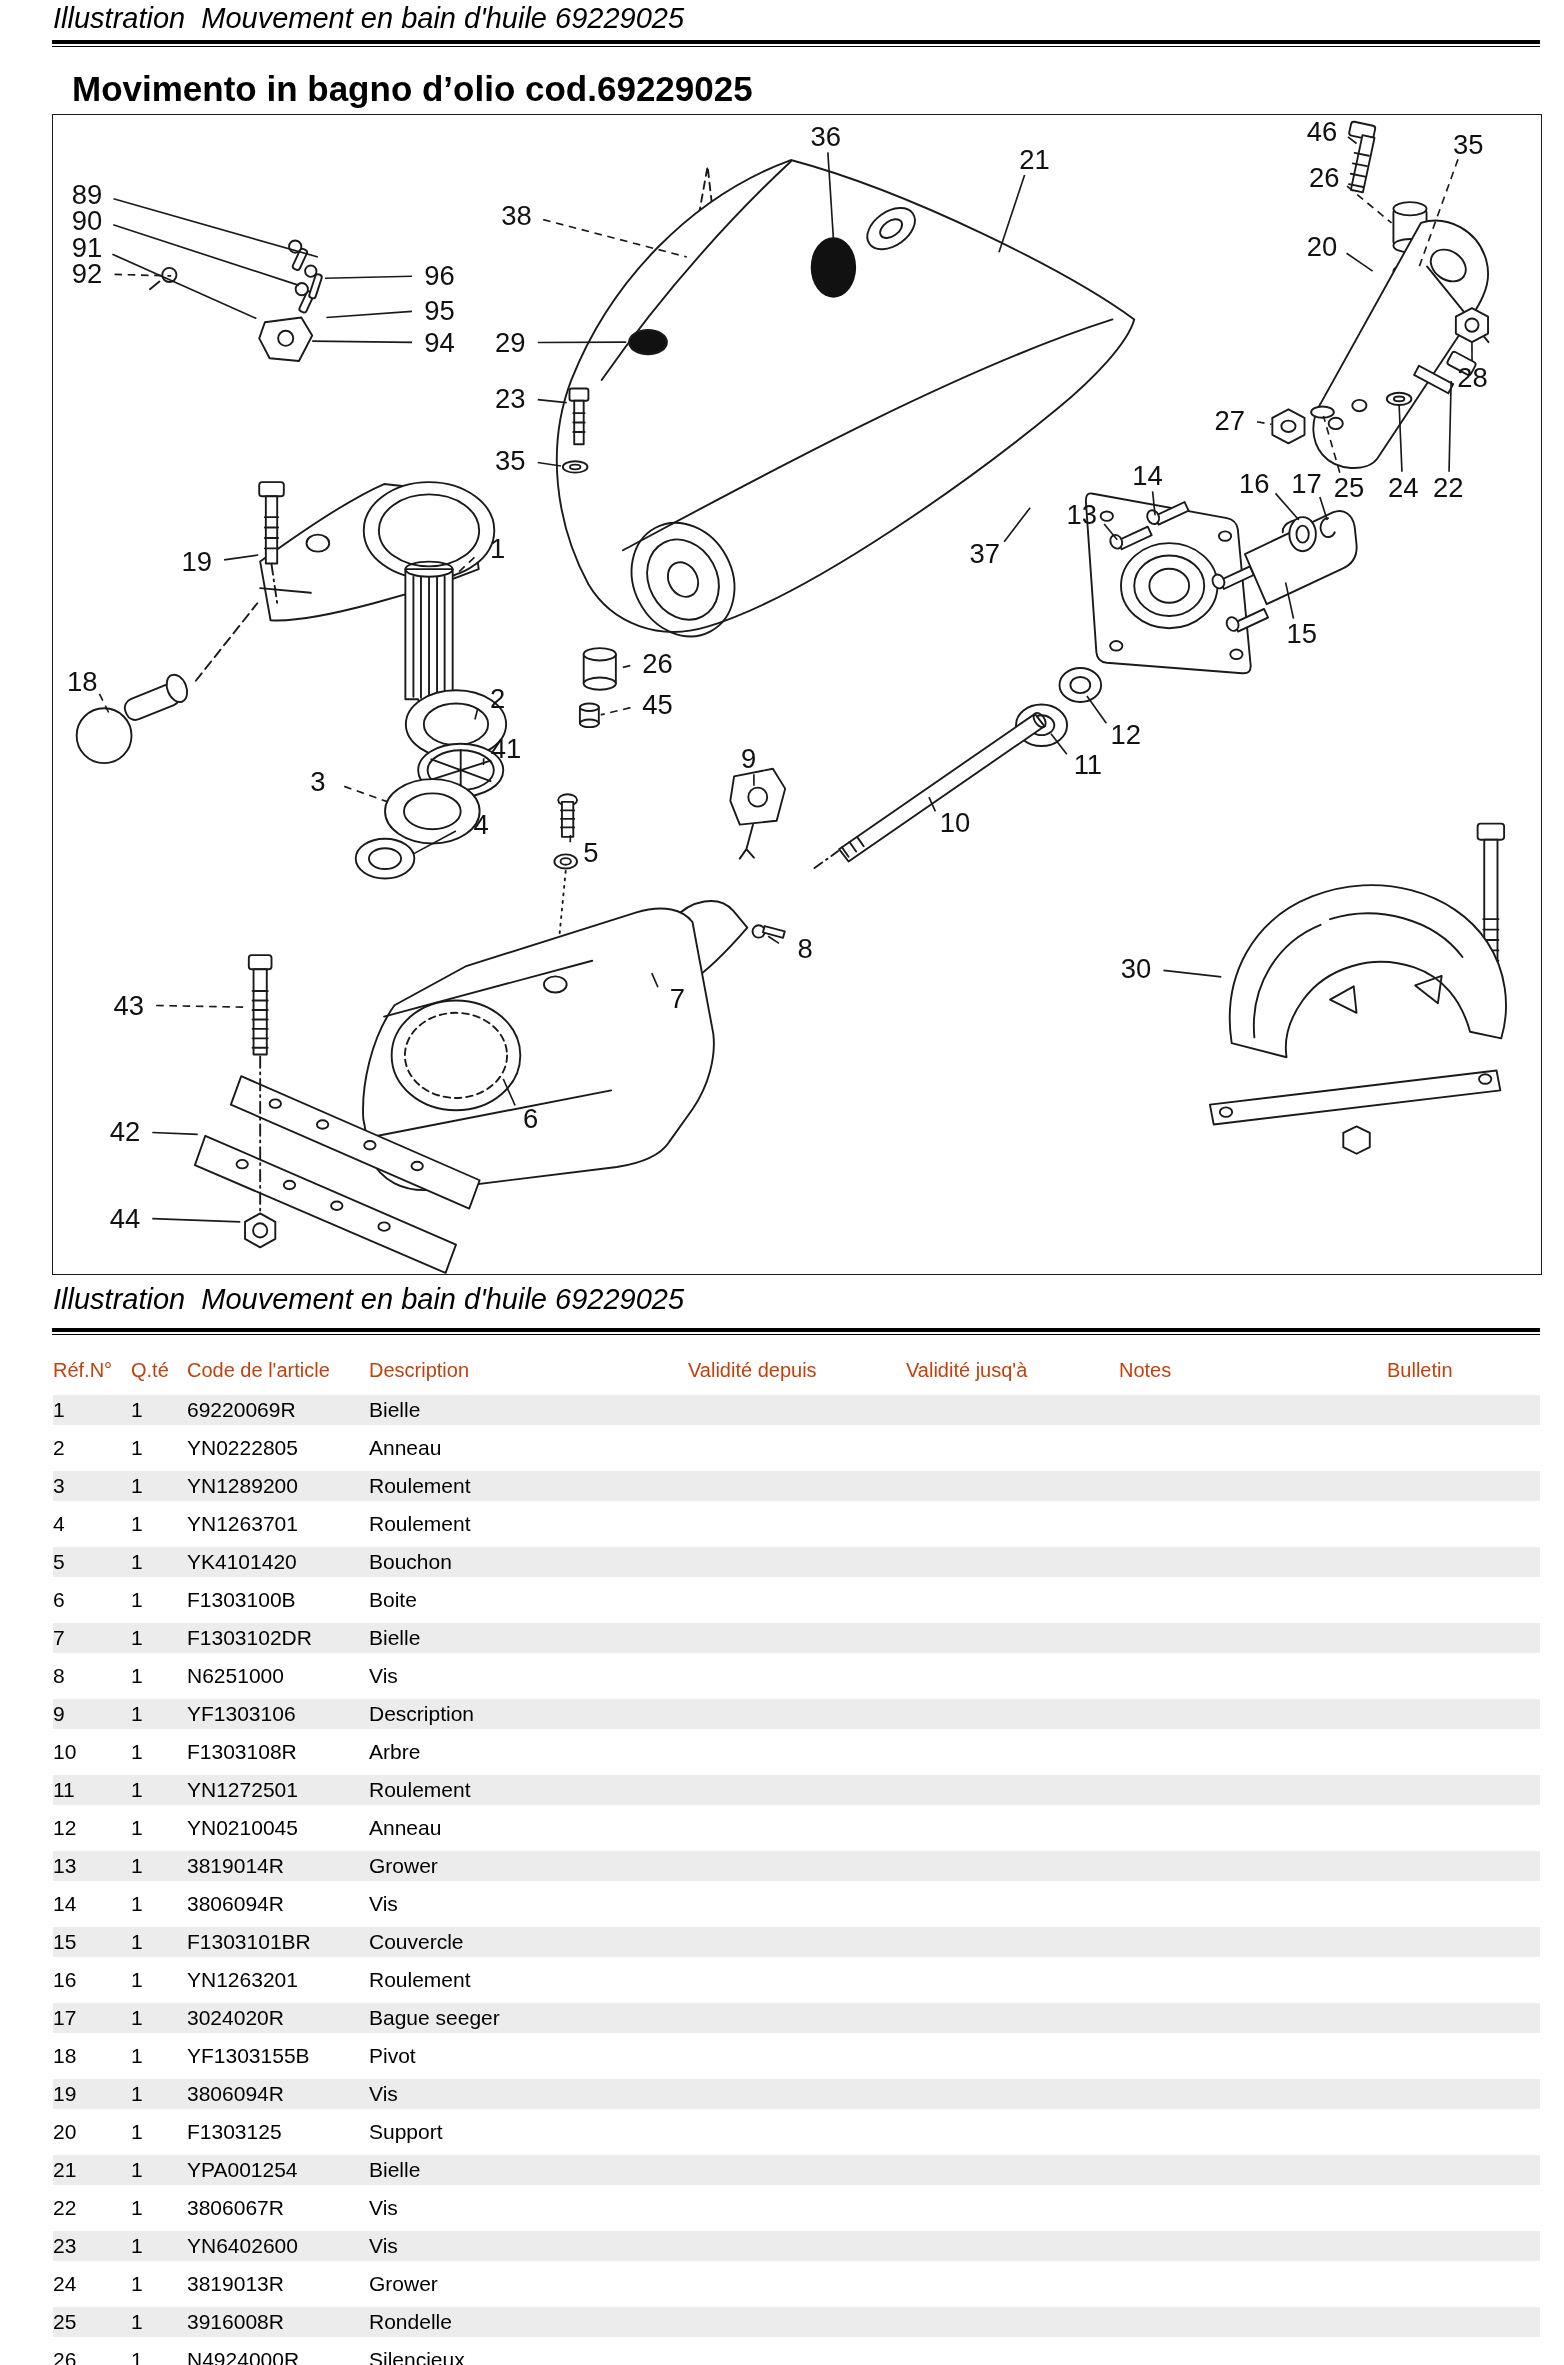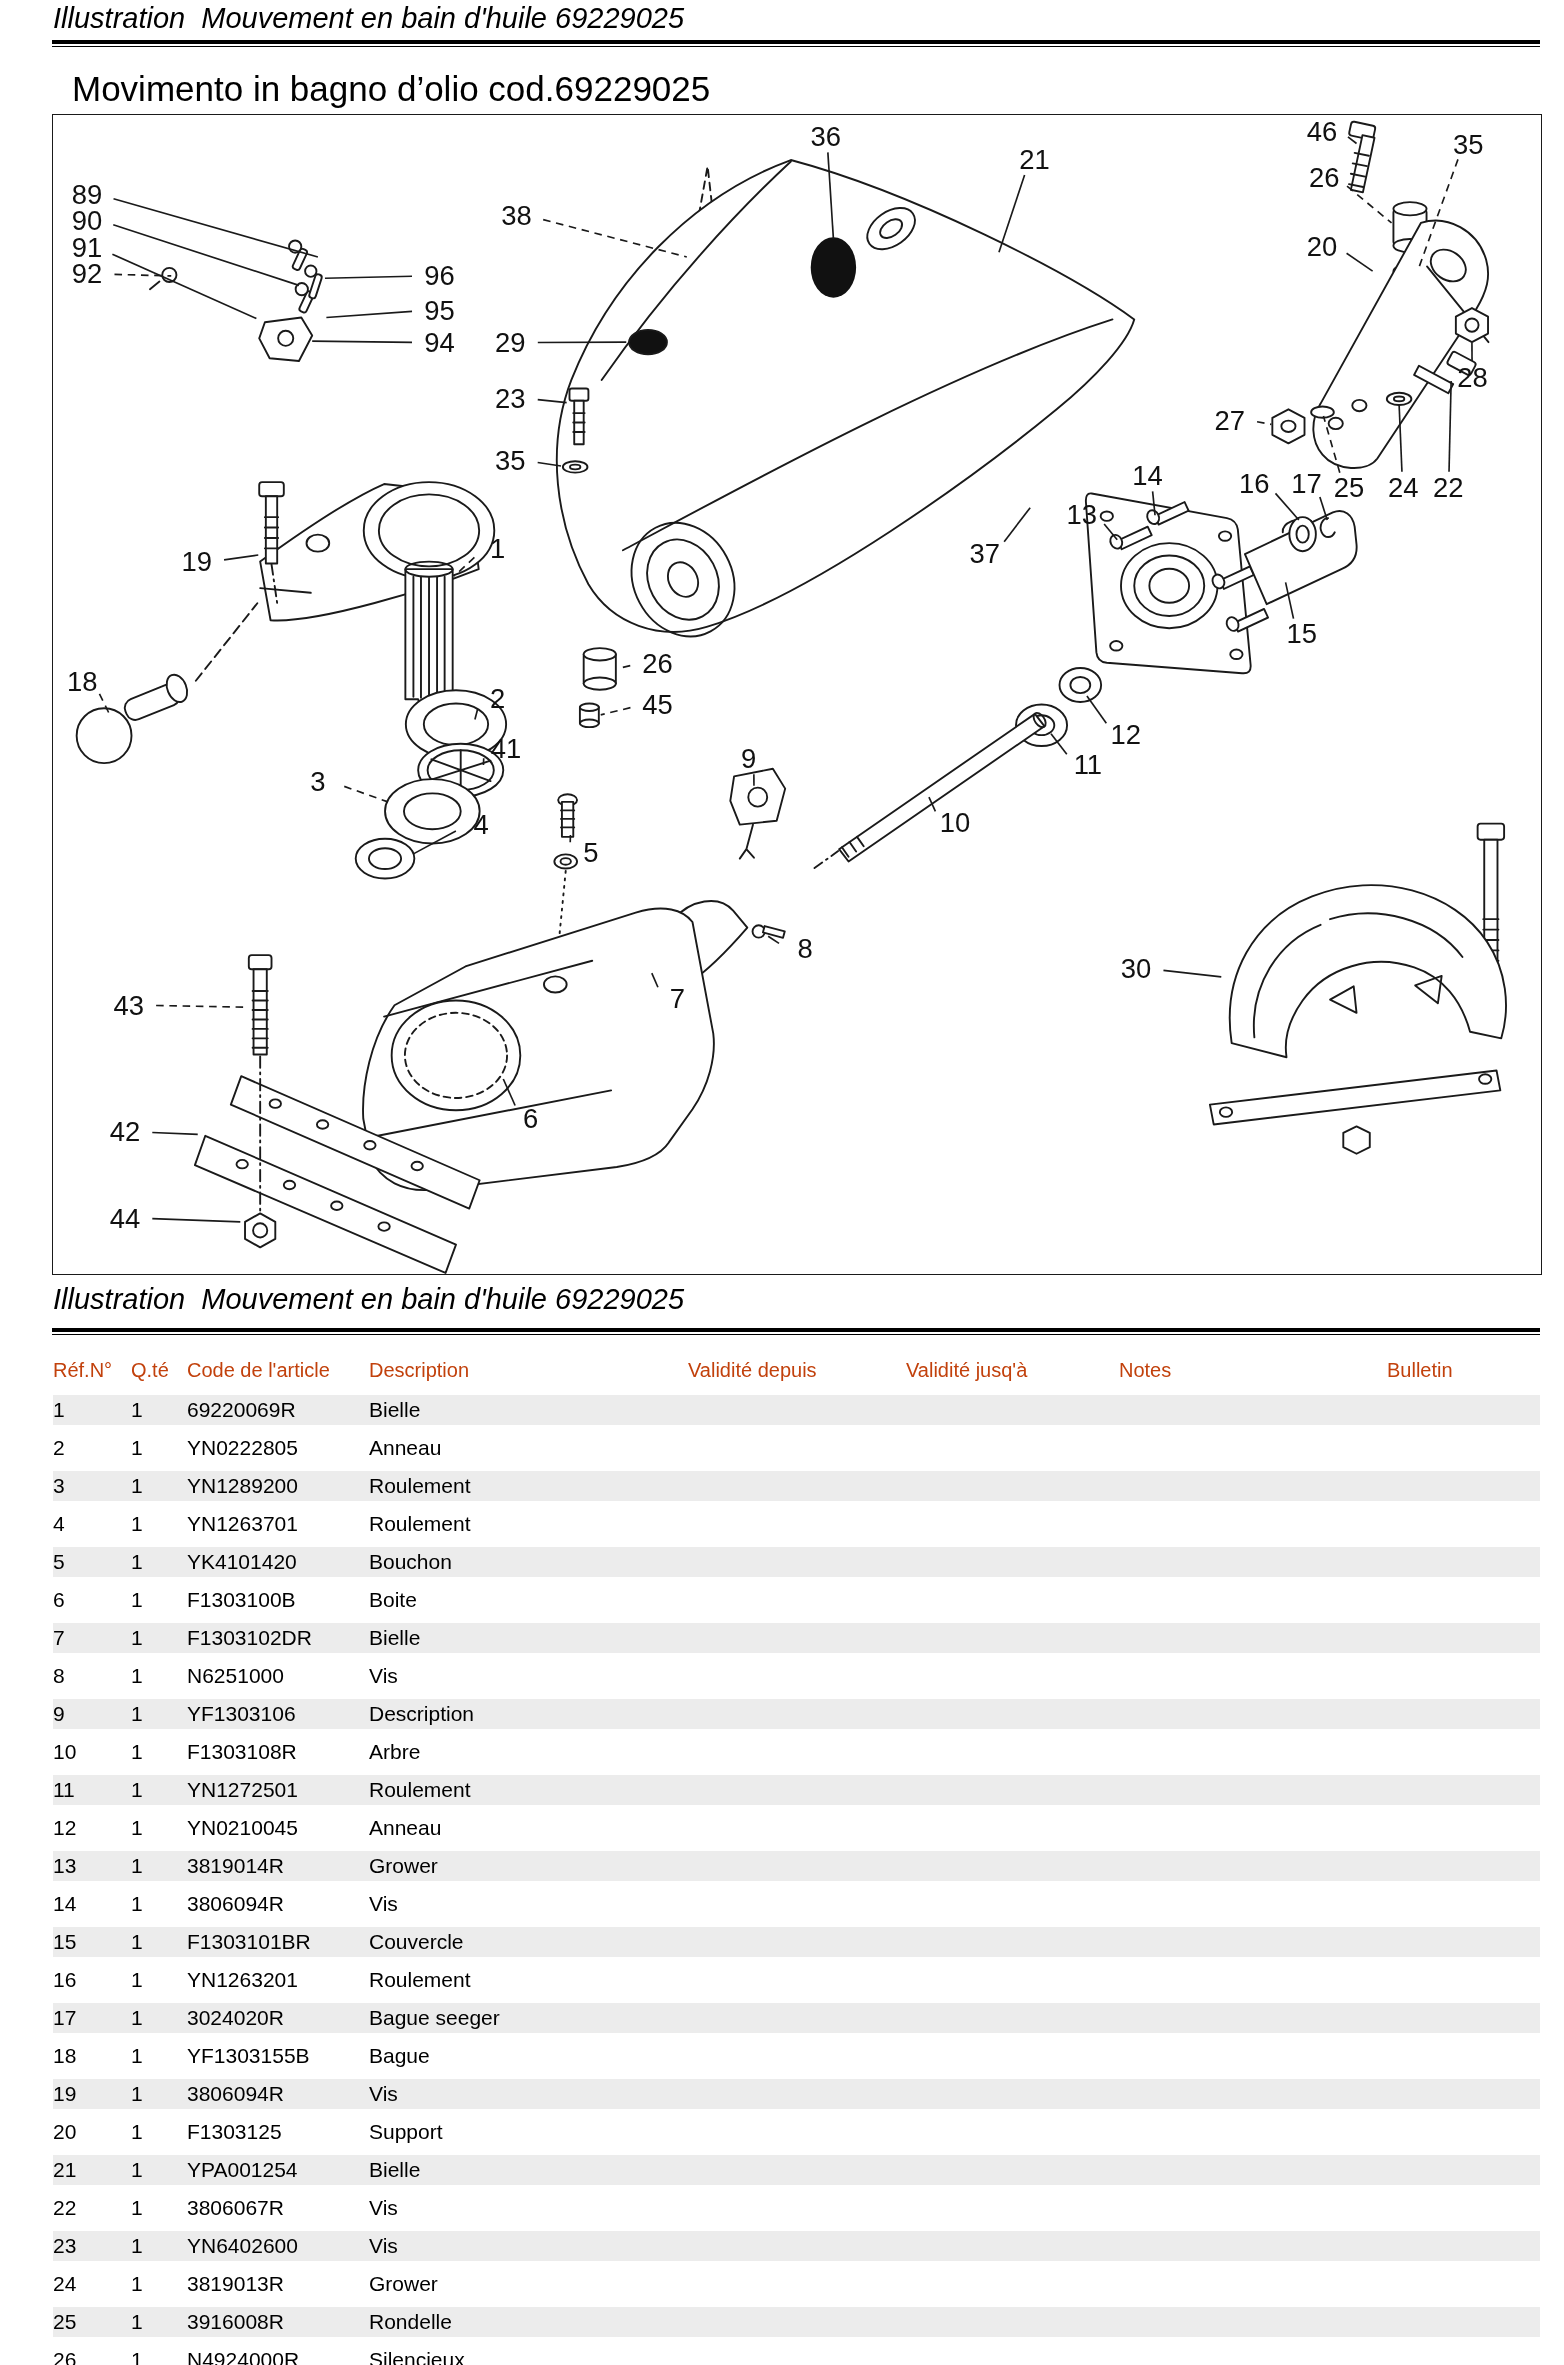--- a/index.html
+++ b/index.html
@@ -10,21 +10,21 @@
   }
   .doc-title{
     position:absolute;left:53px;right:24px;
     font-size:29px;letter-spacing:0px;color:#000;white-space:pre;font-style:italic;
   }
   .rule{position:absolute;left:52px;width:1488px;height:9.5px;}
   .rule::before{content:'';display:block;border-top:4.3px solid #000;}
   .rule::after{content:'';display:block;margin-top:1.9px;border-top:1.4px solid #000;}
   .diagram-title{
     position:absolute;left:72px;top:69px;
-    font-size:35px;font-weight:400;color:#000;
+    font-size:35px;font-weight:700;color:#000;
   }
   .diagram-frame{
     position:absolute;left:52px;top:114px;width:1488px;height:1159px;
     border:1.4px solid #1a1a1a;box-sizing:content-box;background:#fff;
   }
   .thead{
     position:absolute;left:53px;width:1487px;display:grid;
     grid-template-columns:78px 56px 182px 319px 218px 213px 268px 152px;
     font-size:20px;color:#c2410c;
   }
@@ -513,21 +513,21 @@
       <span class="cell">Bague seeger</span>
       <span class="cell"></span>
       <span class="cell"></span>
       <span class="cell"></span>
       <span class="cell"></span>
     </div>
     <div class="trow">
       <span class="cell">18</span>
       <span class="cell">1</span>
       <span class="cell">YF1303155B</span>
-      <span class="cell">Bague</span>
+      <span class="cell">Pivot</span>
       <span class="cell"></span>
       <span class="cell"></span>
       <span class="cell"></span>
       <span class="cell"></span>
     </div>
     <div class="trow odd">
       <span class="cell">19</span>
       <span class="cell">1</span>
       <span class="cell">3806094R</span>
       <span class="cell">Vis</span>

